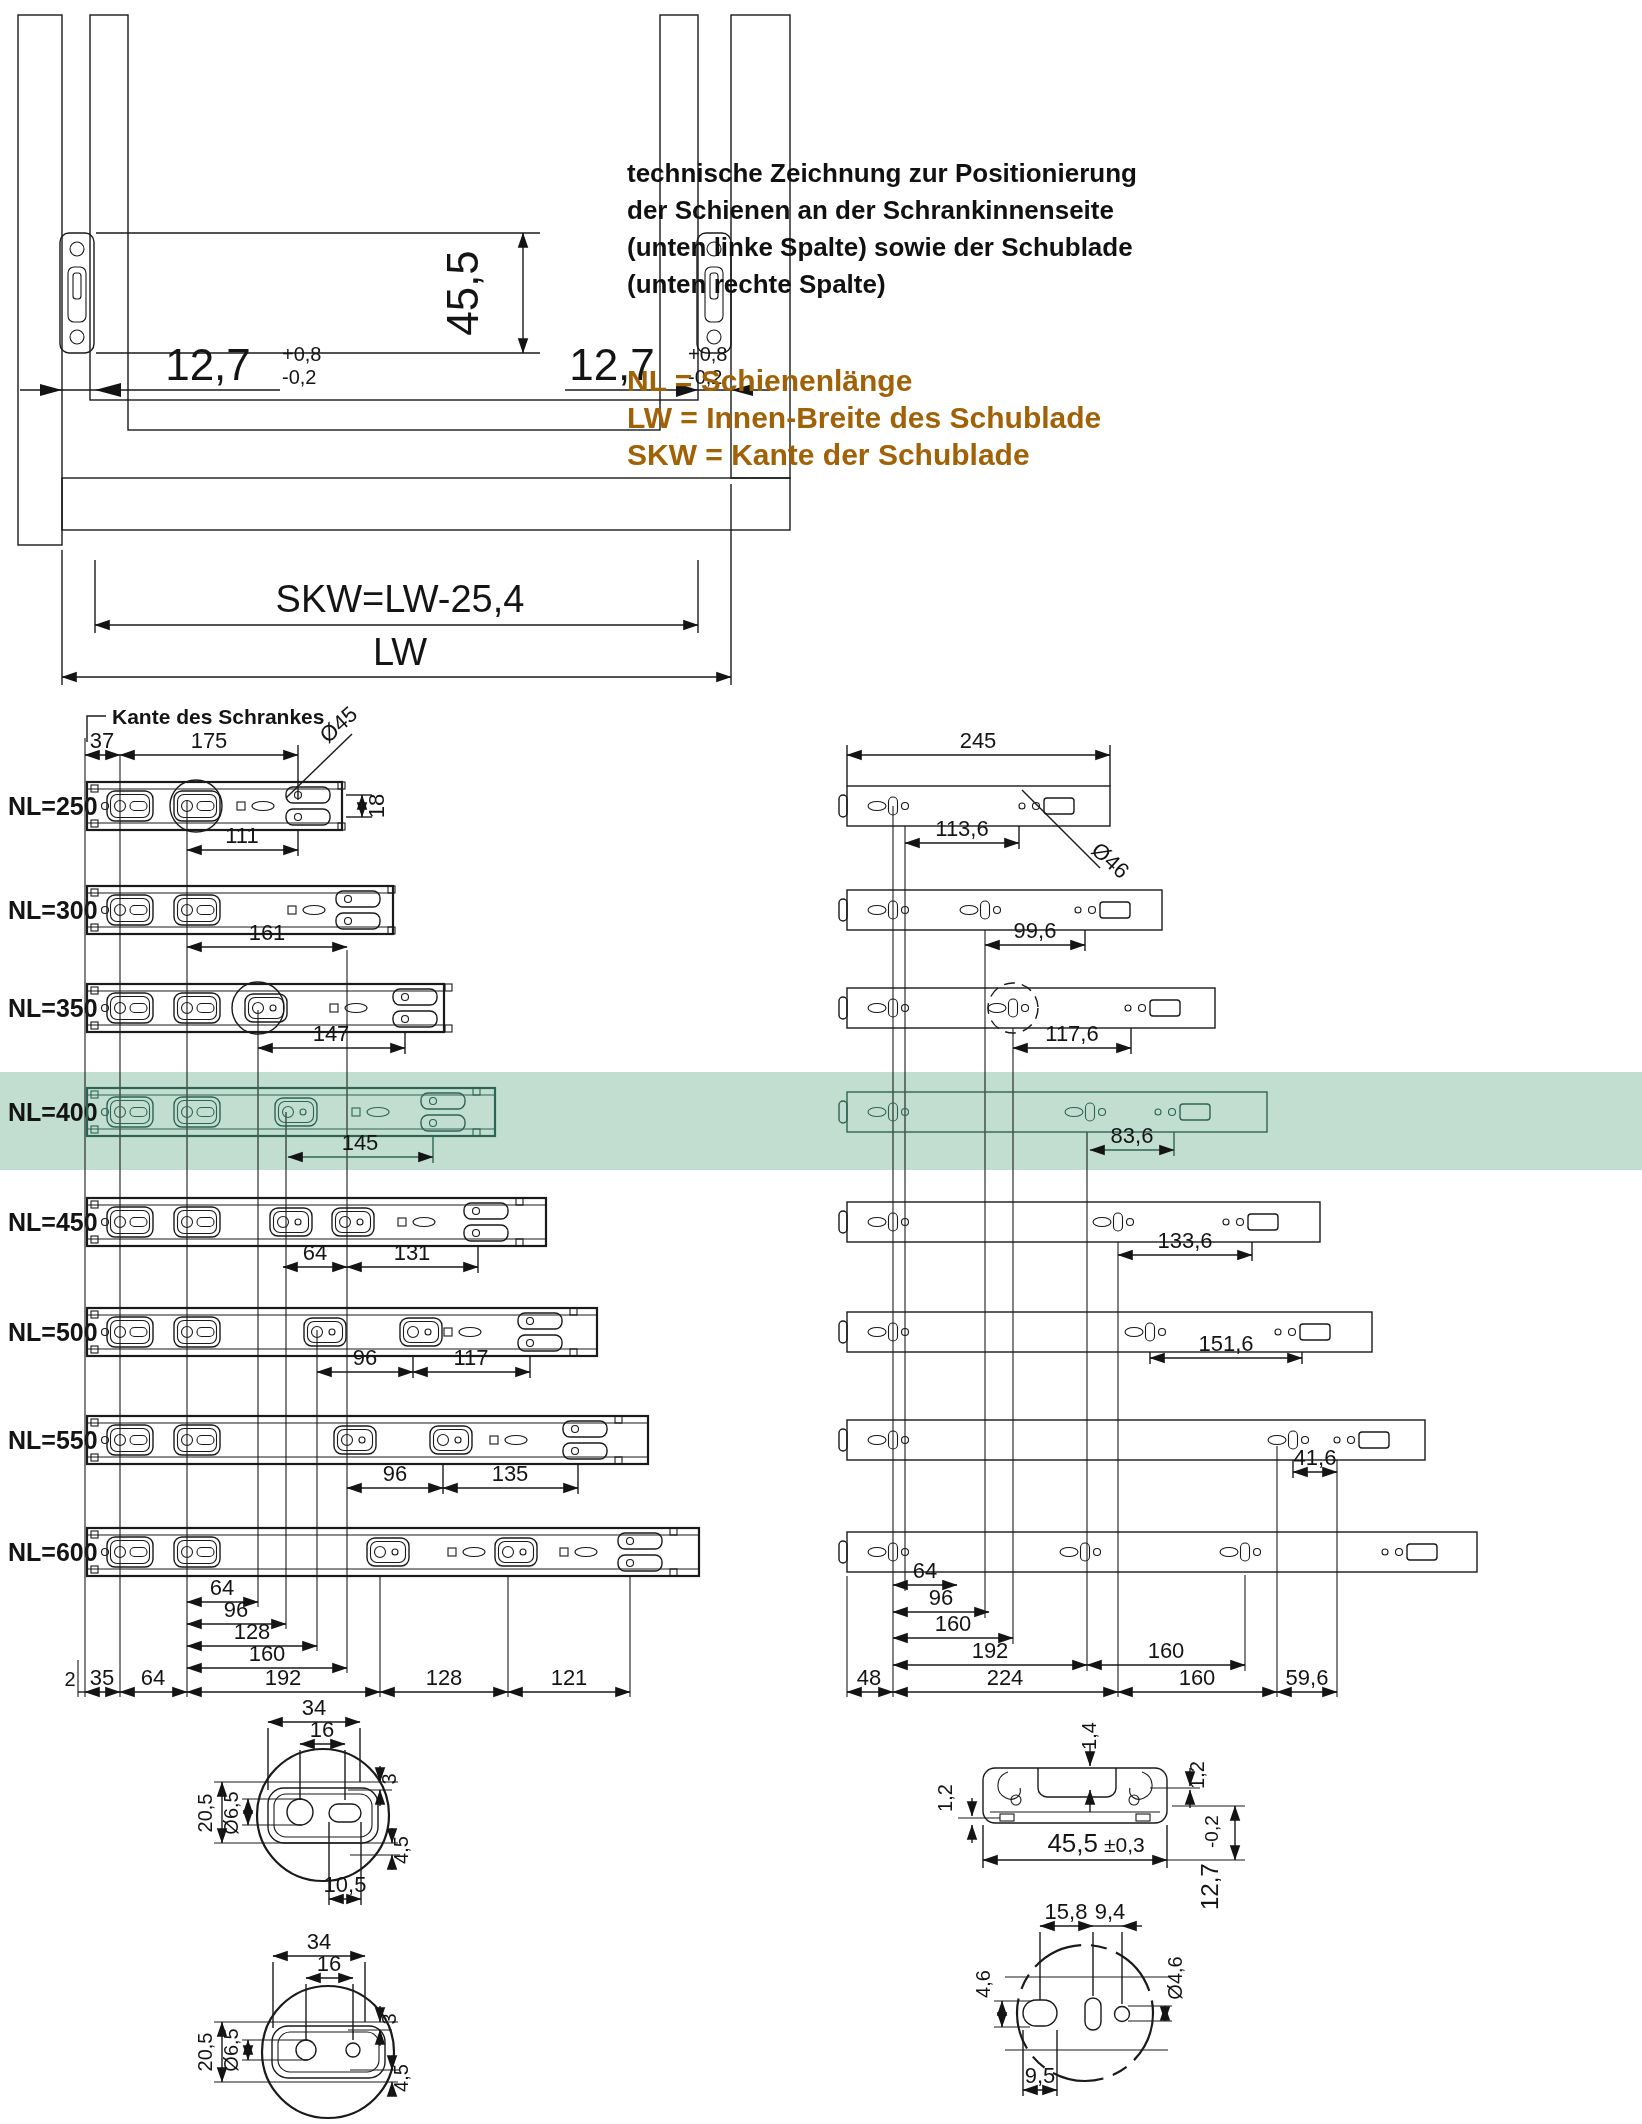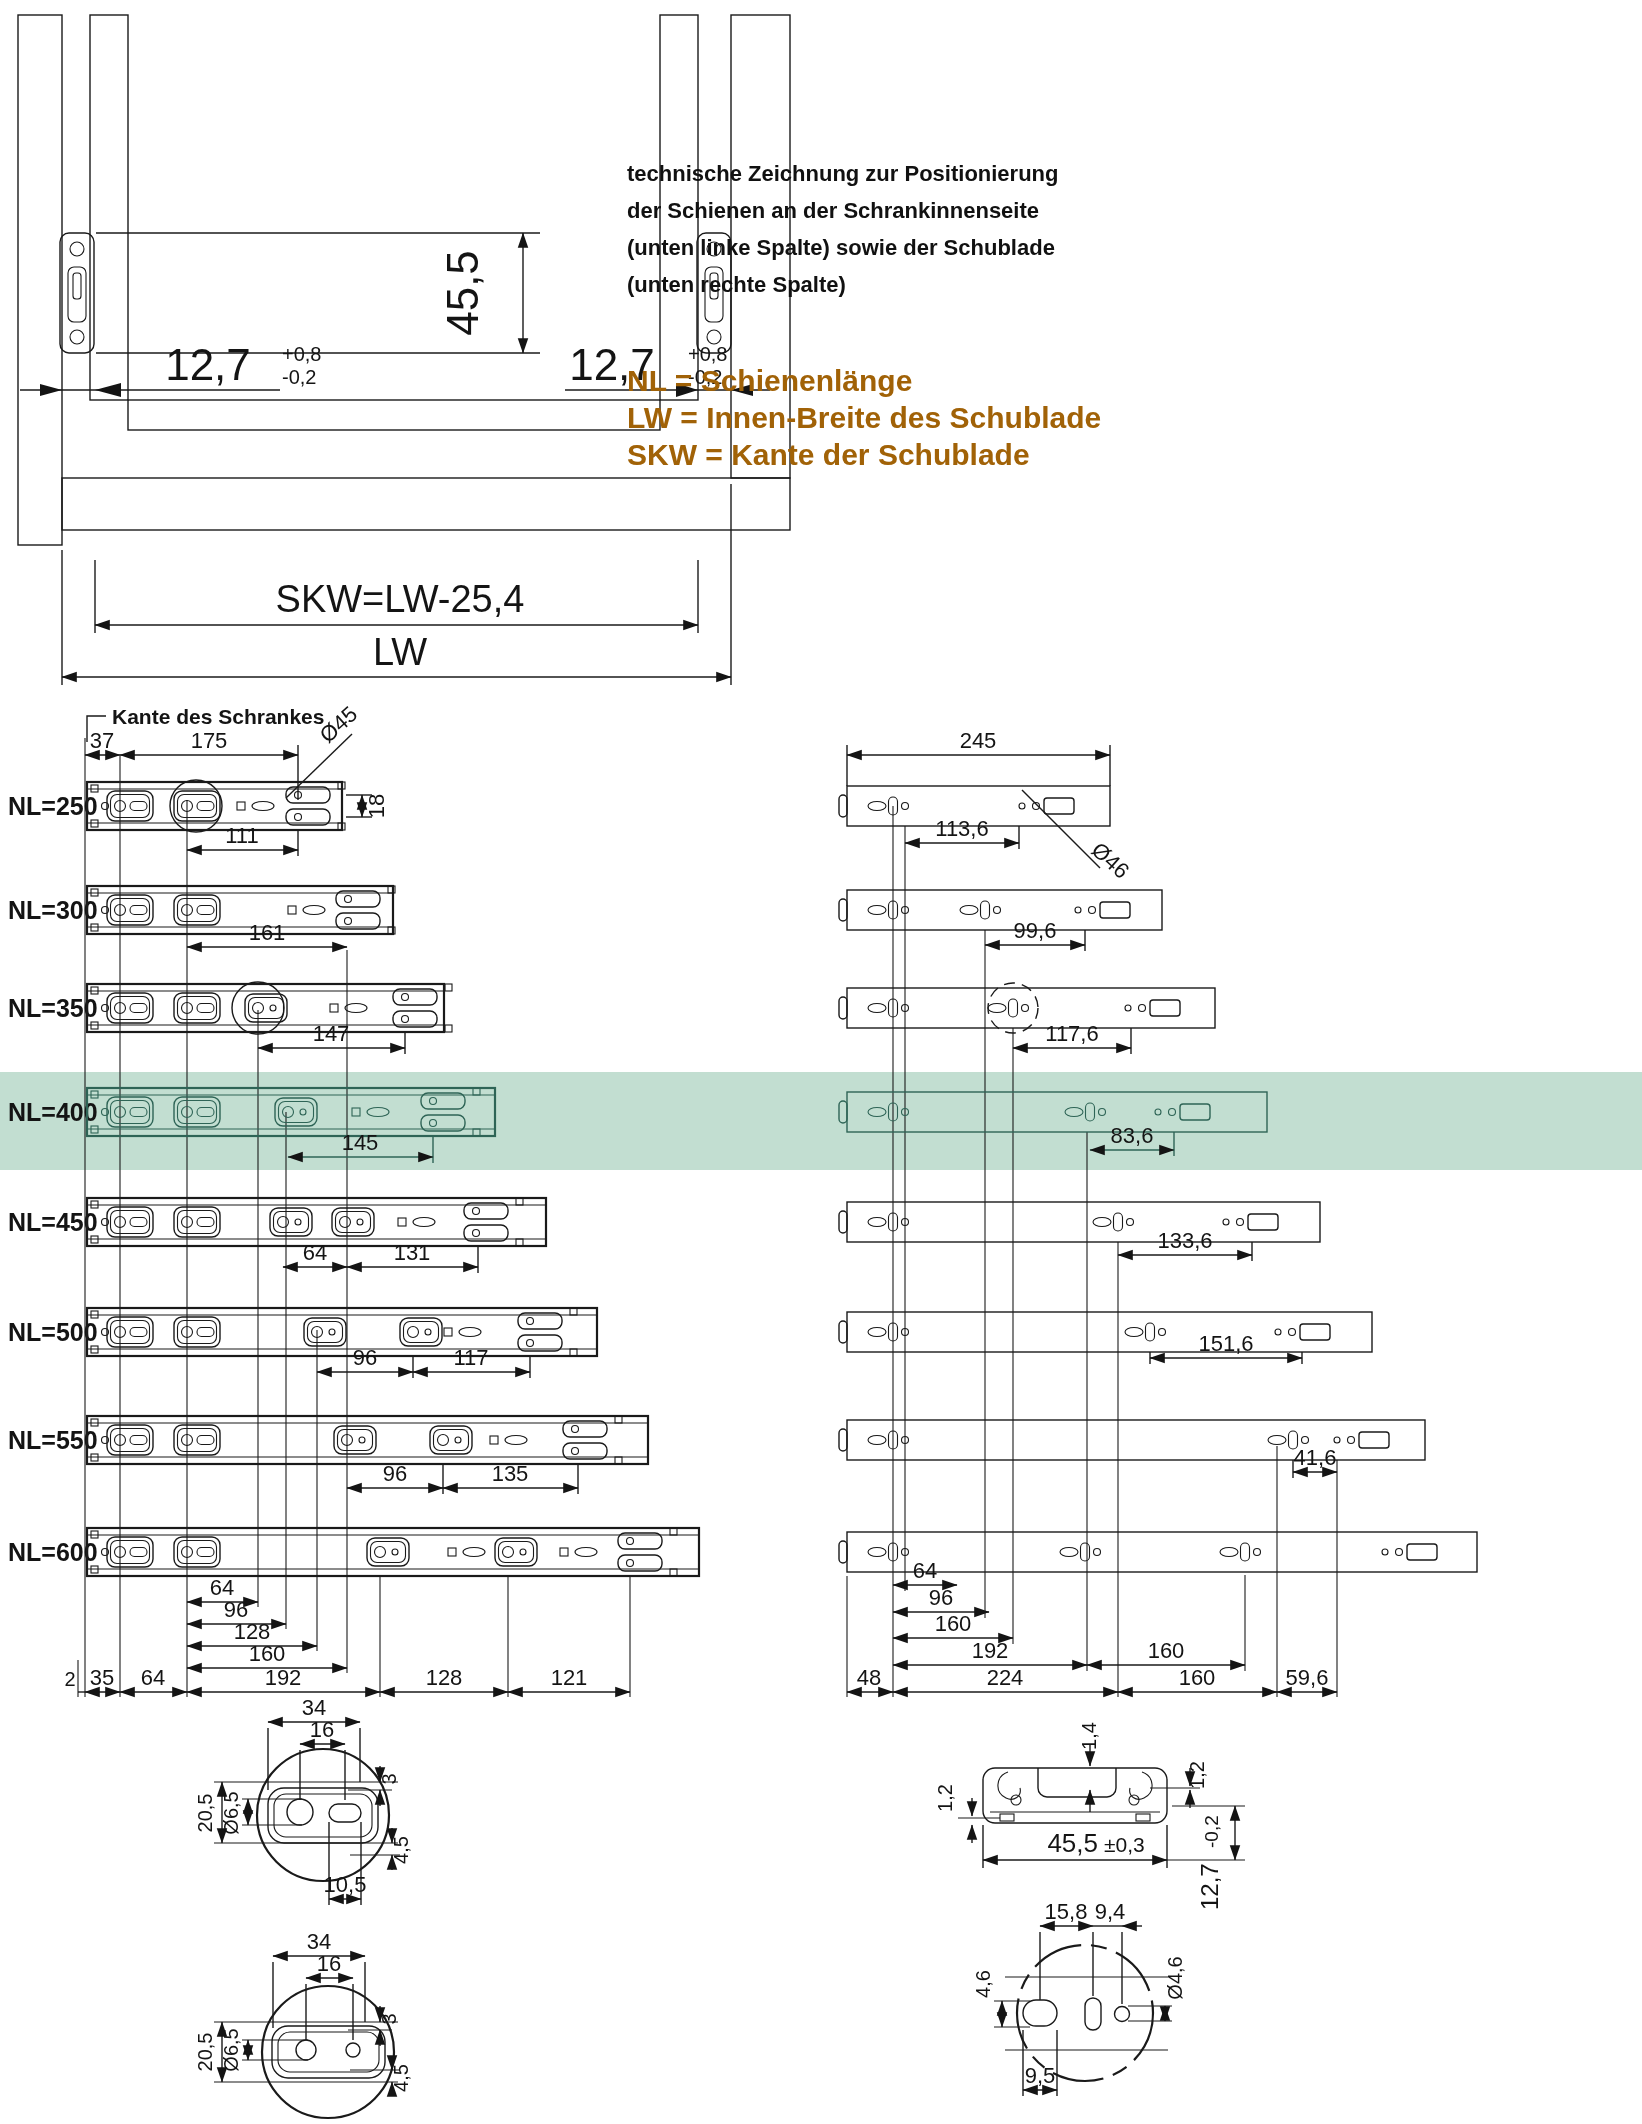--- a/index.html
+++ b/index.html
@@ -14,21 +14,21 @@
   .dt{font-size:22px;}
   .dts{font-size:20px;}
   .lbl{font-size:25px;font-weight:bold;}
   .big{font-size:44px;}
   .med{font-size:38px;}
   .tol{font-size:20px;}
   .edge{font-size:21px;font-weight:bold;}
   .hl4{color:#2e6456;}
   #desc{position:absolute;left:627px;top:155px;width:580px;
         font-family:"Liberation Sans",sans-serif;font-weight:bold;
-        font-size:22px;line-height:37px;color:#111;}
+        font-size:26px;line-height:37px;color:#111;}
   #legend{position:absolute;left:627px;top:362px;width:580px;
         font-family:"Liberation Sans",sans-serif;font-weight:bold;
         font-size:30px;line-height:37px;color:#a16207;}
 </style>
 </head>
 <body>
 
 <div id="stage">
 
 <svg viewBox="0 0 1642 2124" width="1642" height="2124">

